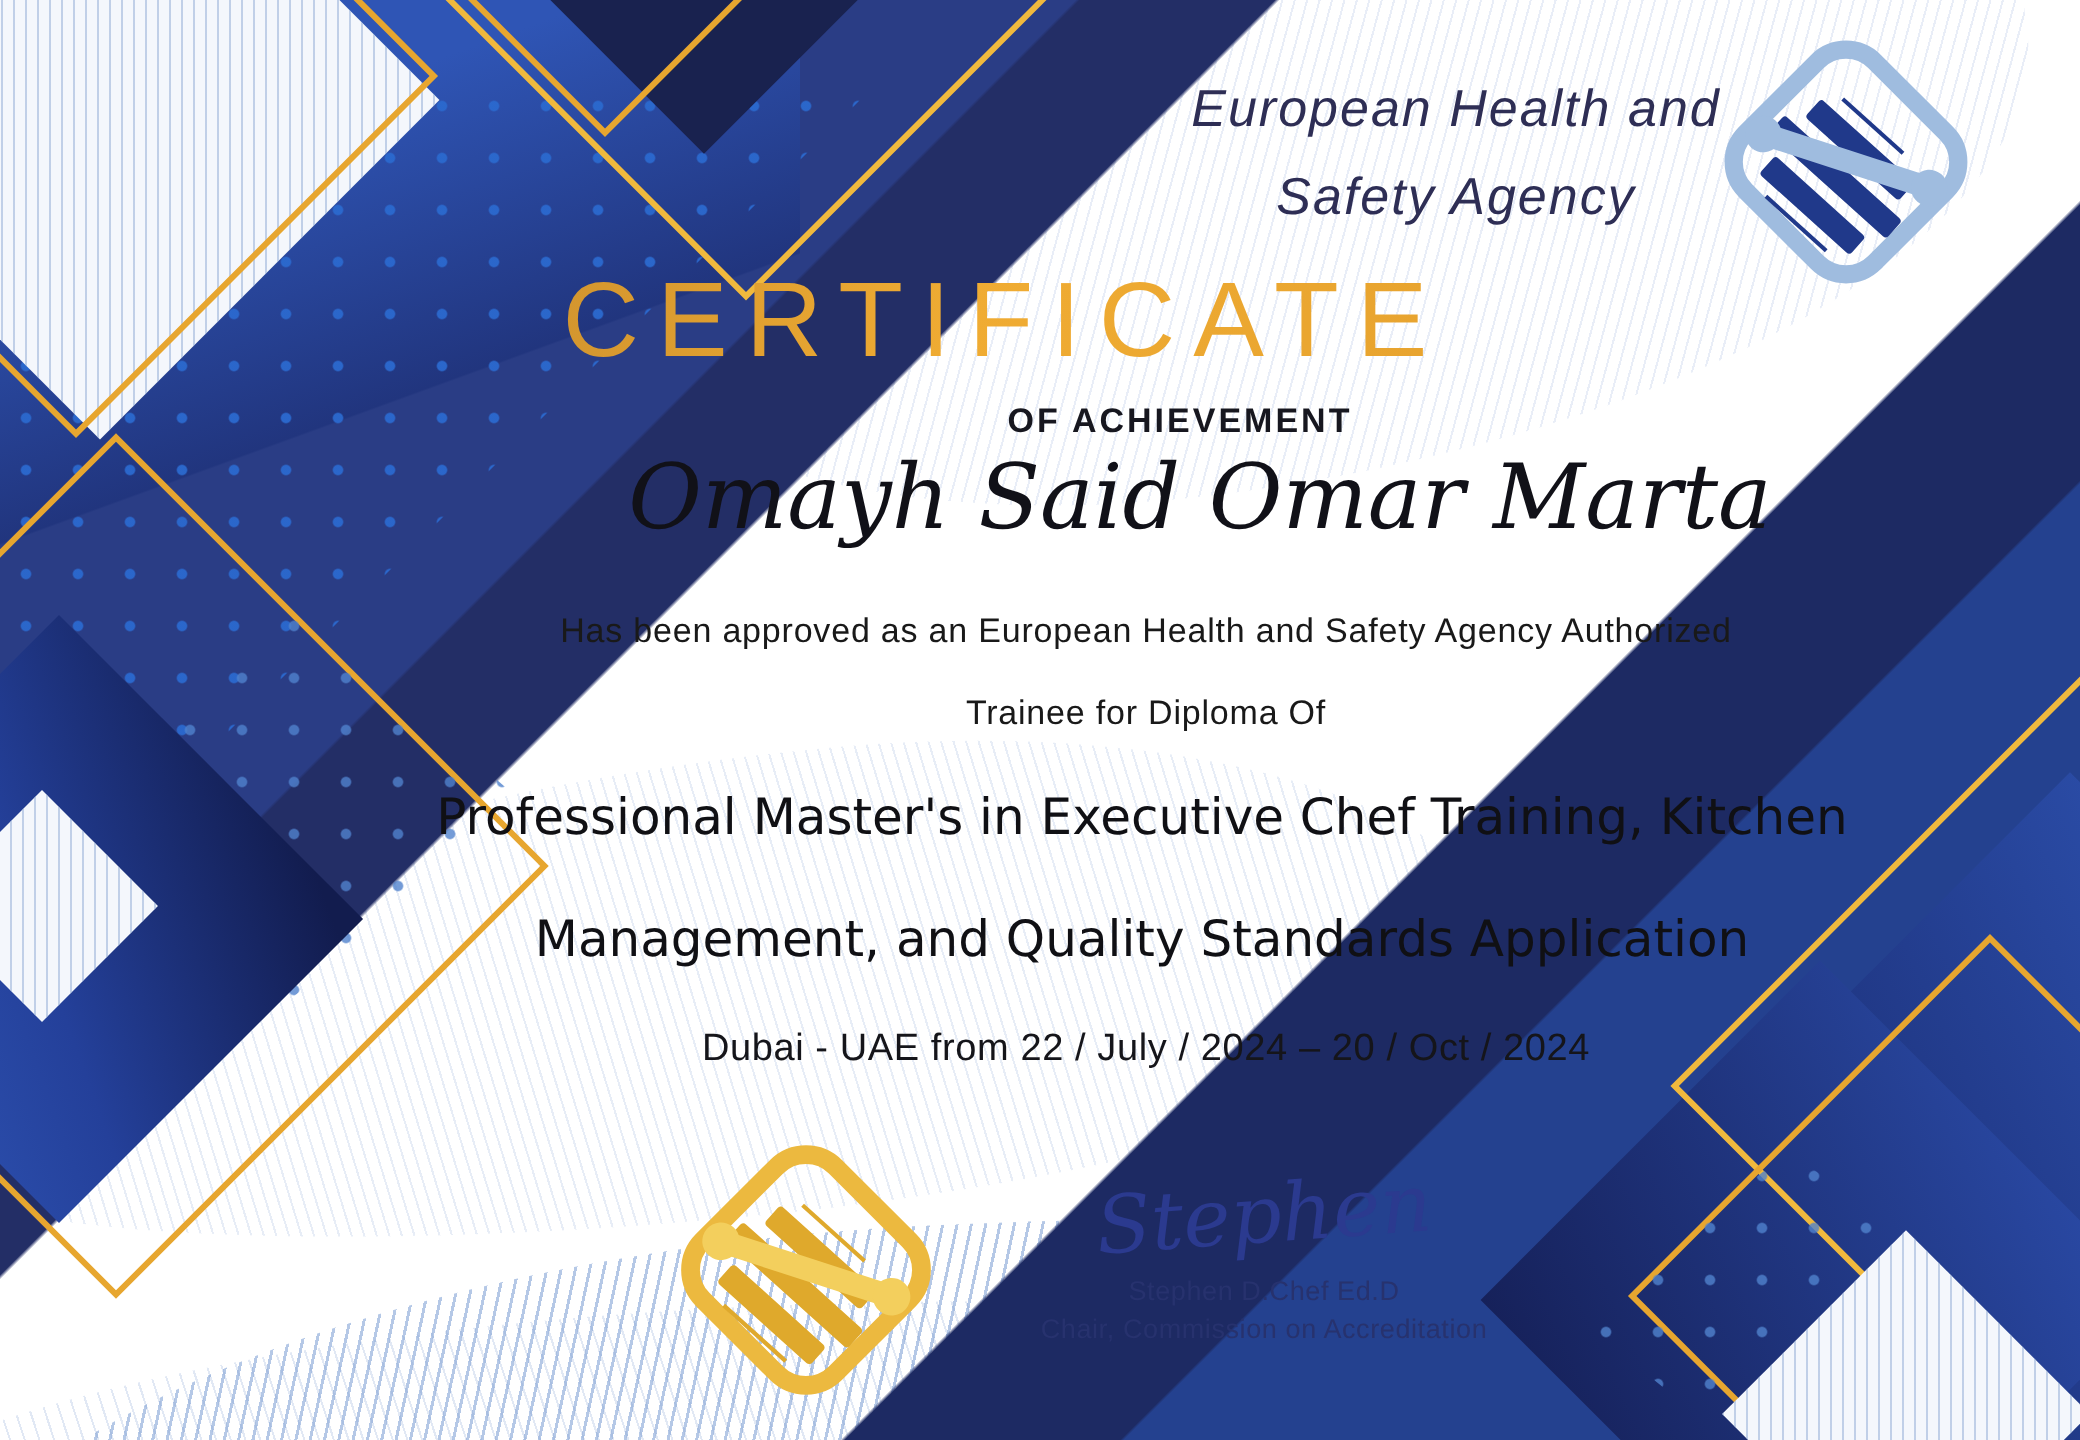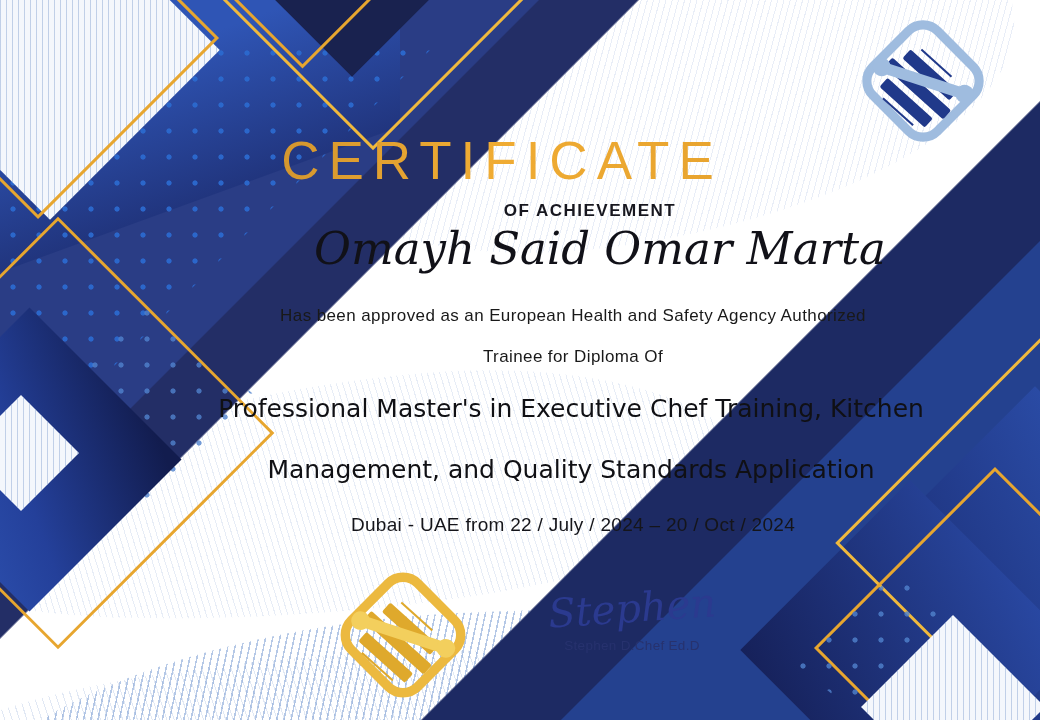--- a/index.html
+++ b/index.html
@@ -179,30 +179,35 @@
       <line x1="31" y1="52" x2="31" y2="92" stroke="#dfa92c" stroke-width="2"></line>
       <line x1="92" y1="48" x2="92" y2="88" stroke="#dfa92c" stroke-width="2"></line>
     </g>
     <g transform="rotate(18 70 70)" fill="#f3cf5d">
       <rect x="22" y="64" width="96" height="11" rx="5.5"></rect>
       <circle cx="27" cy="69.5" r="9"></circle>
       <circle cx="113" cy="69.5" r="9"></circle>
     </g>
   </svg>
 
+  <div class="txt org">
+    <div>European Health and</div>
+    <div>Safety Agency</div>
+  </div>
 
   <h1 class="txt cert-title">CERTIFICATE</h1>
   <div class="txt cert-sub">OF ACHIEVEMENT</div>
 
   <div class="txt recipient">Omayh Said Omar Marta</div>
 
   <div class="txt approve1">Has been approved as an European Health and Safety Agency Authorized</div>
   <div class="txt approve2">Trainee for Diploma Of</div>
   <div class="txt program1">Professional Master's in Executive Chef Training, Kitchen</div>
   <div class="txt program2">Management, and Quality Standards Application</div>
   <div class="txt dateline">Dubai - UAE from 22 / July / 2024 – 20 / Oct / 2024</div>
 
   <div class="txt sig">
     <div class="sig-script">Stephen</div>
     <div class="sig-name">Stephen D.Chef Ed.D</div>
+    <div class="sig-role">Chair, Commission on Accreditation</div>
   </div>
 
 </div>
 
 </body></html>

